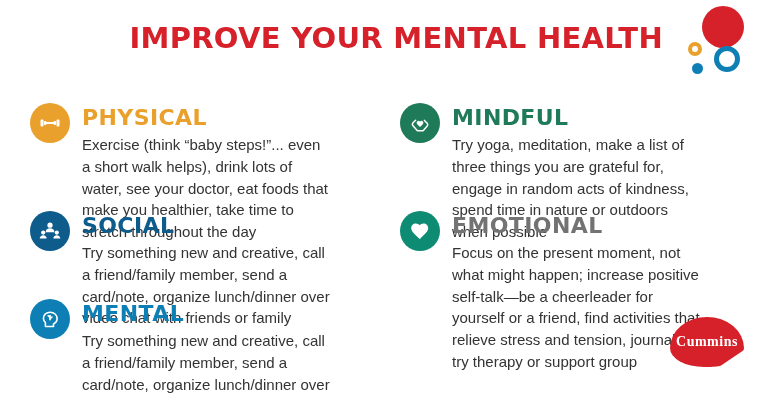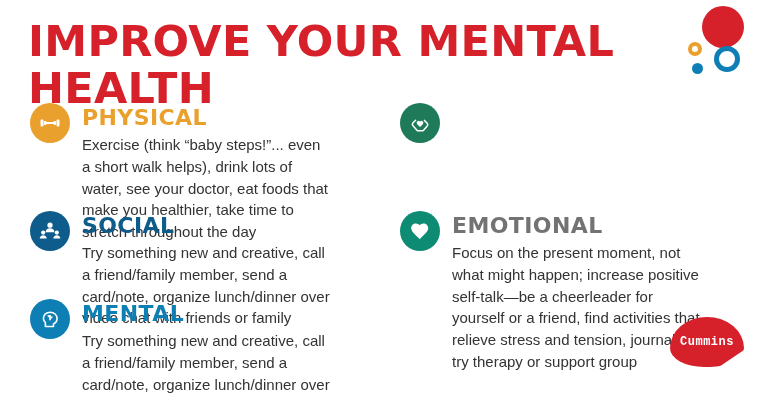--- a/index.html
+++ b/index.html
@@ -32,27 +32,28 @@
   .headline-small {
     font-size: 23px;
     font-weight: bold;
     letter-spacing: 0.5px;
     color: #1a1a1a;
     line-height: 1.1;
     margin: 0 0 2px 0;
     font-family: "DejaVu Sans", sans-serif;
   }
   .headline-big {
-    font-size: 43px;
+    font-size: 29px;
     font-weight: bold;
     letter-spacing: 0.3px;
     color: #d6202a;
     line-height: 1.1;
-    margin: 0;
+    margin: 5px;
     font-family: "DejaVu Sans", sans-serif;
+    text-align: right;
   }
 
   
   .deco {
     position: absolute;
     top: 6px;
     right: 14px;
     width: 80px;
     height: 80px;
   }
@@ -168,24 +169,24 @@
     height: 50px;
     background: #d6202a;
     border-radius: 50% 50% 46% 46% / 62% 62% 38% 38%;
     clip-path: polygon(0 0, 100% 0, 100% 66%, 66% 100%, 0 100%);
     display: flex;
     align-items: center;
     justify-content: center;
   }
   .logo-text {
     color: #ffffff;
-    font-size: 12px;
+    font-size: 14px;
     font-weight: bold;
     letter-spacing: 0.5px;
-    font-family: Liberation Mono, monospace;
+    font-family: Liberation Serif, serif;
   }
 
   
   .bottom-bar {
     position: absolute;
     left: 0;
     bottom: 0;
     width: 766px;
     height: 8px;
     background: #ffffff;
@@ -256,20 +257,24 @@
       </div>
     </div>
 
     <div class="tip tip-mindful">
       <div class="icon-wrap bg-green">
         <svg width="24" height="24" viewBox="0 0 24 24" fill="none" stroke="#ffffff" stroke-width="1.5" stroke-linecap="round" stroke-linejoin="round">
           <path d="M12 10.6l-.1-.1a1.9 1.9 0 10-2.7 2.7l2.8 2.7 2.8-2.7a1.9 1.9 0 10-2.7-2.7z" fill="#ffffff" stroke="none"></path>
           <path d="M7.6 9.2L5 11.8c-.8.8-.9 2-.2 2.8l3.9 4.3c.5.6 1.2.9 2 .9h3.1c.8 0 1.5-.3 2-.9l3.4-3.8c.7-.8.7-2 0-2.8l-2.8-2.9"></path>
         </svg>
       </div>
+      <div class="body">
+        <h3 class="clr-green">MINDFUL</h3>
+        <p>Try yoga, meditation, make a list of three things you are grateful for, engage in random acts of kindness, spend time in nature or outdoors when possible</p>
+      </div>
     </div>
 
     <div class="tip tip-emotional">
       <div class="icon-wrap bg-teal">
         <svg width="24" height="24" viewBox="0 0 24 24" fill="#ffffff" stroke="none">
           <path d="M12 20.2l-1.3-1.2C6 14.8 3.2 12.3 3.2 9.1 3.2 6.5 5.3 4.5 7.9 4.5c1.5 0 2.9.7 3.8 1.8.9-1.1 2.3-1.8 3.8-1.8 2.6 0 4.7 2 4.7 4.6 0 3.2-2.8 5.7-7.5 9.9z"></path>
         </svg>
       </div>
       <div class="body">
         <h3 class="clr-teal">EMOTIONAL</h3>

